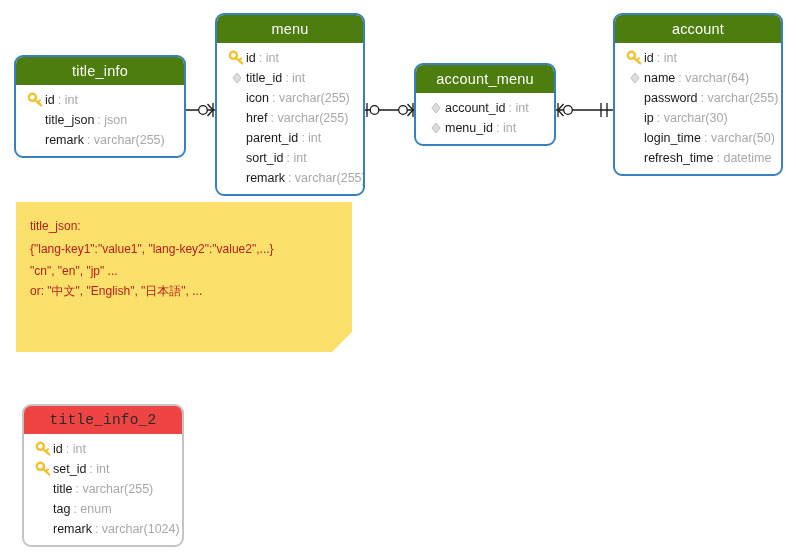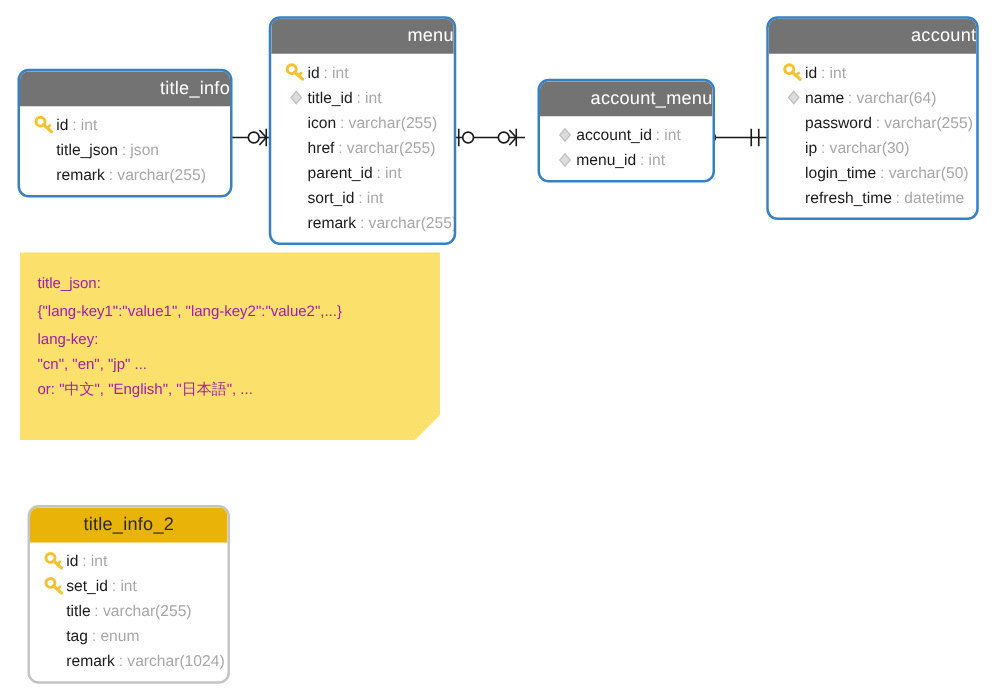--- a/index.html
+++ b/index.html
@@ -36,27 +36,27 @@
     border: 2px solid #c4c4c4;
   }
   .entity-header {
     height: 28px;
     line-height: 28px;
     text-align: center;
     font-size: 14.5px;
     letter-spacing: .2px;
   }
   .entity.blue > .entity-header {
-    background: #737373;
+    background: #4d7c0f;
     color: #ffffff;
-    text-align: right;
   }
   .entity.gray > .entity-header {
-    background: #eab308;
+    background: #ef4444;
     color: #2b2b2b;
+    font-family: Liberation Mono, monospace;
   }
   .entity-body {
     padding: 5px 0 6px 3px;
   }
   .field {
     height: 20px;
     line-height: 20px;
     font-size: 12.5px;
     white-space: nowrap;
     padding-left: 8px;
@@ -87,21 +87,21 @@
   .icon-diamond {
     width: 18px; height: 18px;
     display: block;
   }
 
   
   .note {
     position: absolute;
     background: #fbe06b;
     font-size: 12px;
-    color: #a21caf;
+    color: #b91c1c;
     box-sizing: border-box;
     padding: 13px 14px 10px 14px;
   }
   .note .nline {
     line-height: 23px;
     white-space: nowrap;
   }
   .note .nline.tight {
     line-height: 20px;
   }
@@ -245,21 +245,21 @@
 
       <div class="field">
         <span class="marker"></span>
         <span class="fname">remark</span>
           <span class="ftype">: varchar(255)</span>
       </div>
 
     </div>
   </div>
 
-  <div class="entity blue" style="left:414px; top:63px; width:142px;margin-left:16px;">
+  <div class="entity blue" style="left:414px; top:63px; width:142px;">
     <div class="entity-header">account_menu</div>
     <div class="entity-body">
 
       <div class="field">
         <span class="marker">
           <svg class="icon-diamond" viewBox="0 0 18 18">
             <polygon points="9,4 13.2,9 9,14 4.8,9" fill="#dcdcdc" stroke="#c0c0c0" stroke-width="1"></polygon>
           </svg>
         </span>
         <span class="fname">account_id</span>
@@ -330,21 +330,20 @@
         <span class="fname">refresh_time</span>
           <span class="ftype">: datetime</span>
       </div>
 
     </div>
   </div>
 
   <div class="note" style="left:16px; top:202px; width:336px; height:150px;">
     <div class="nline">title_json:</div>
     <div class="nline">{"lang-key1":"value1", "lang-key2":"value2",...}</div>
-    <div class="nline tight">lang-key:</div>
     <div class="nline tight">"cn", "en", "jp" ...</div>
     <div class="nline tight">or: "中文", "English", "日本語", ...</div>
     <div class="fold"></div>
   </div>
 
   <div class="entity gray" style="left:22px; top:404px; width:162px;">
     <div class="entity-header">title_info_2</div>
     <div class="entity-body">
 
       <div class="field">

